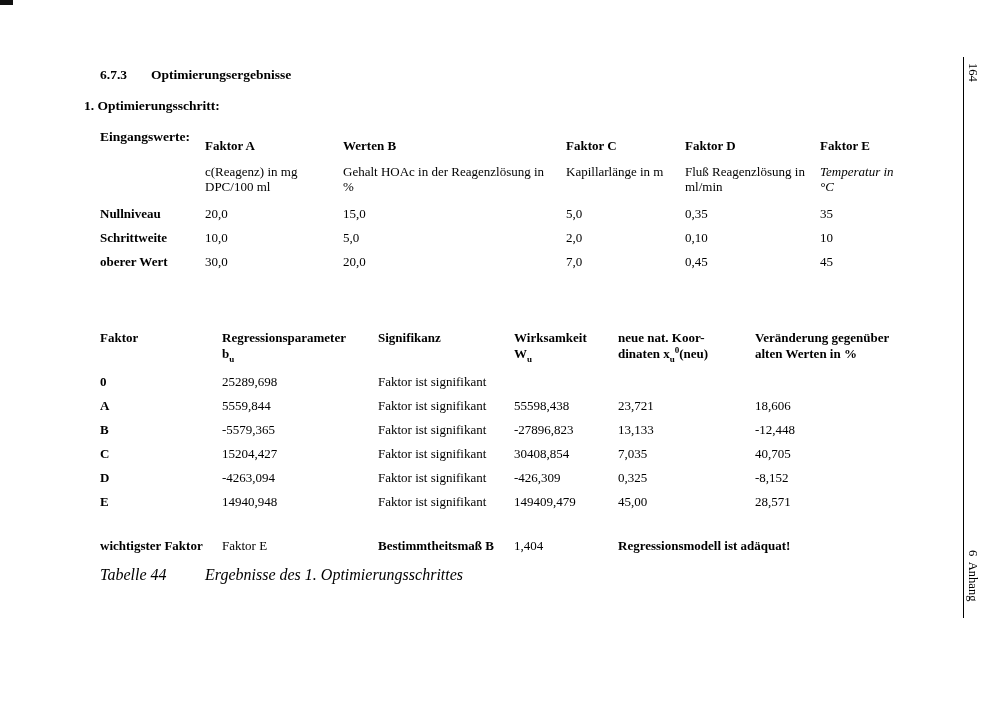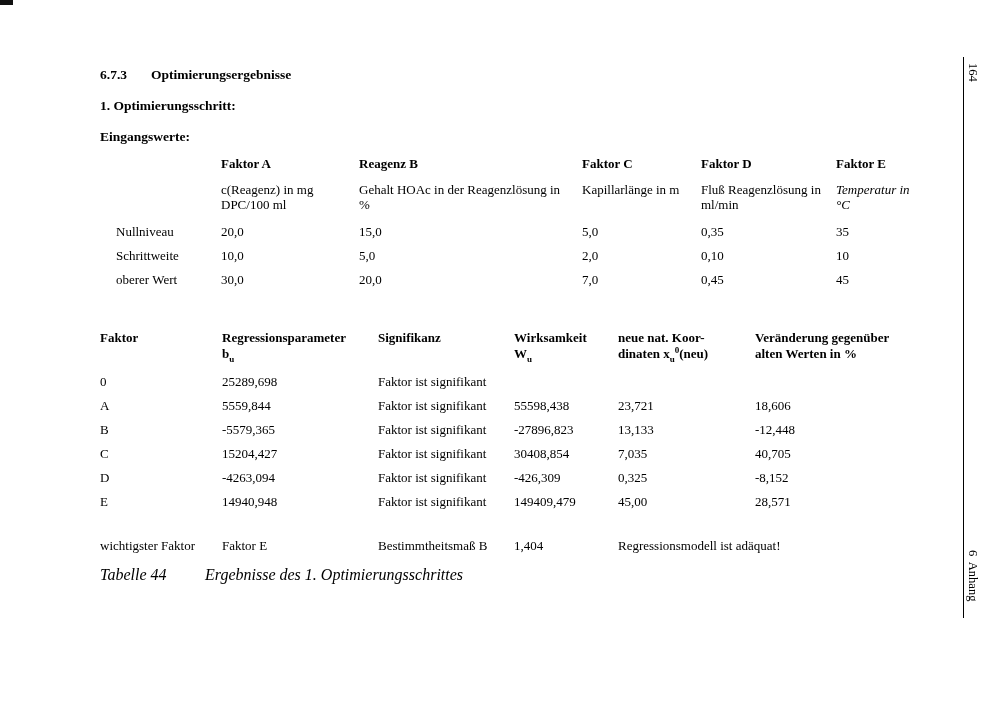--- a/index.html
+++ b/index.html
@@ -15,36 +15,36 @@
   }
   .scan-artifact {
     position: absolute; left: 0; top: 0; width: 13px; height: 5px; background: #111;
   }
   .section-heading {
     position: absolute; left: 100px; top: 66px;
     font-weight: bold; font-size: 13.5px; line-height: 17px;
   }
   .section-heading .num { display: inline-block; margin-right: 24px; }
   .step-heading {
-    position: absolute; left: 100px; top: 97px;
+    position: absolute; left: 84px; top: 97px;
     font-weight: bold; font-size: 13.5px; line-height: 17px;
   }
   .input-label {
     position: absolute; left: 100px; top: 128px;
     font-weight: bold; font-size: 13.5px; line-height: 17px; text-align: center;
   }
   table.tbl {
     position: absolute; left: 100px;
     border-collapse: collapse; table-layout: fixed;
     width: 840px; font-size: 13px; line-height: 16px;
   }
   table.tbl td { padding: 0 4px 0 0; vertical-align: top; }
-  .b { font-weight: normal; }
+  .b { font-weight: bold; }
   .right { text-align: left; }
-  .input-table { top: 156px; margin-left: 16px; }
+  .input-table { top: 138px; }
   .input-table tr.hdr td { height: 26px; font-weight: bold; }
   .input-table tr.desc td { height: 42px; line-height: 15px; }
   .input-table tr.data td { height: 24px; }
   .narrow-desc { width: 88px; font-style: italic; }
   .mid-desc { width: 205px; }
   .results-table { top: 330px; }
   .results-table tr.hdr td { height: 44px; font-weight: bold; line-height: 16px; }
   .results-table tr.data td { height: 24px; }
   sub, sup { font-size: 9px; line-height: 0; }
   .summary-table { top: 538px; }
@@ -87,21 +87,21 @@
         <col style="width:138px">
         <col style="width:223px">
       <col style="width:119px">
         <col style="width:135px">
         <col style="width:120px">
     </colgroup>
     <tbody>
         <tr class="hdr">
       <td></td>
       <td>Faktor A</td>
-      <td>Reagenz B</td>
+      <td>Werten B</td>
       <td>Faktor C</td>
       <td>Faktor D</td>
       <td>Faktor E</td>
     </tr>
     <tr class="desc">
       <td></td>
       <td>c(Reagenz) in mg DPC/100 ml</td>
       <td>
             <div class="mid-desc">Gehalt HOAc in der Reagenzlösung in %</div>
           </td>

